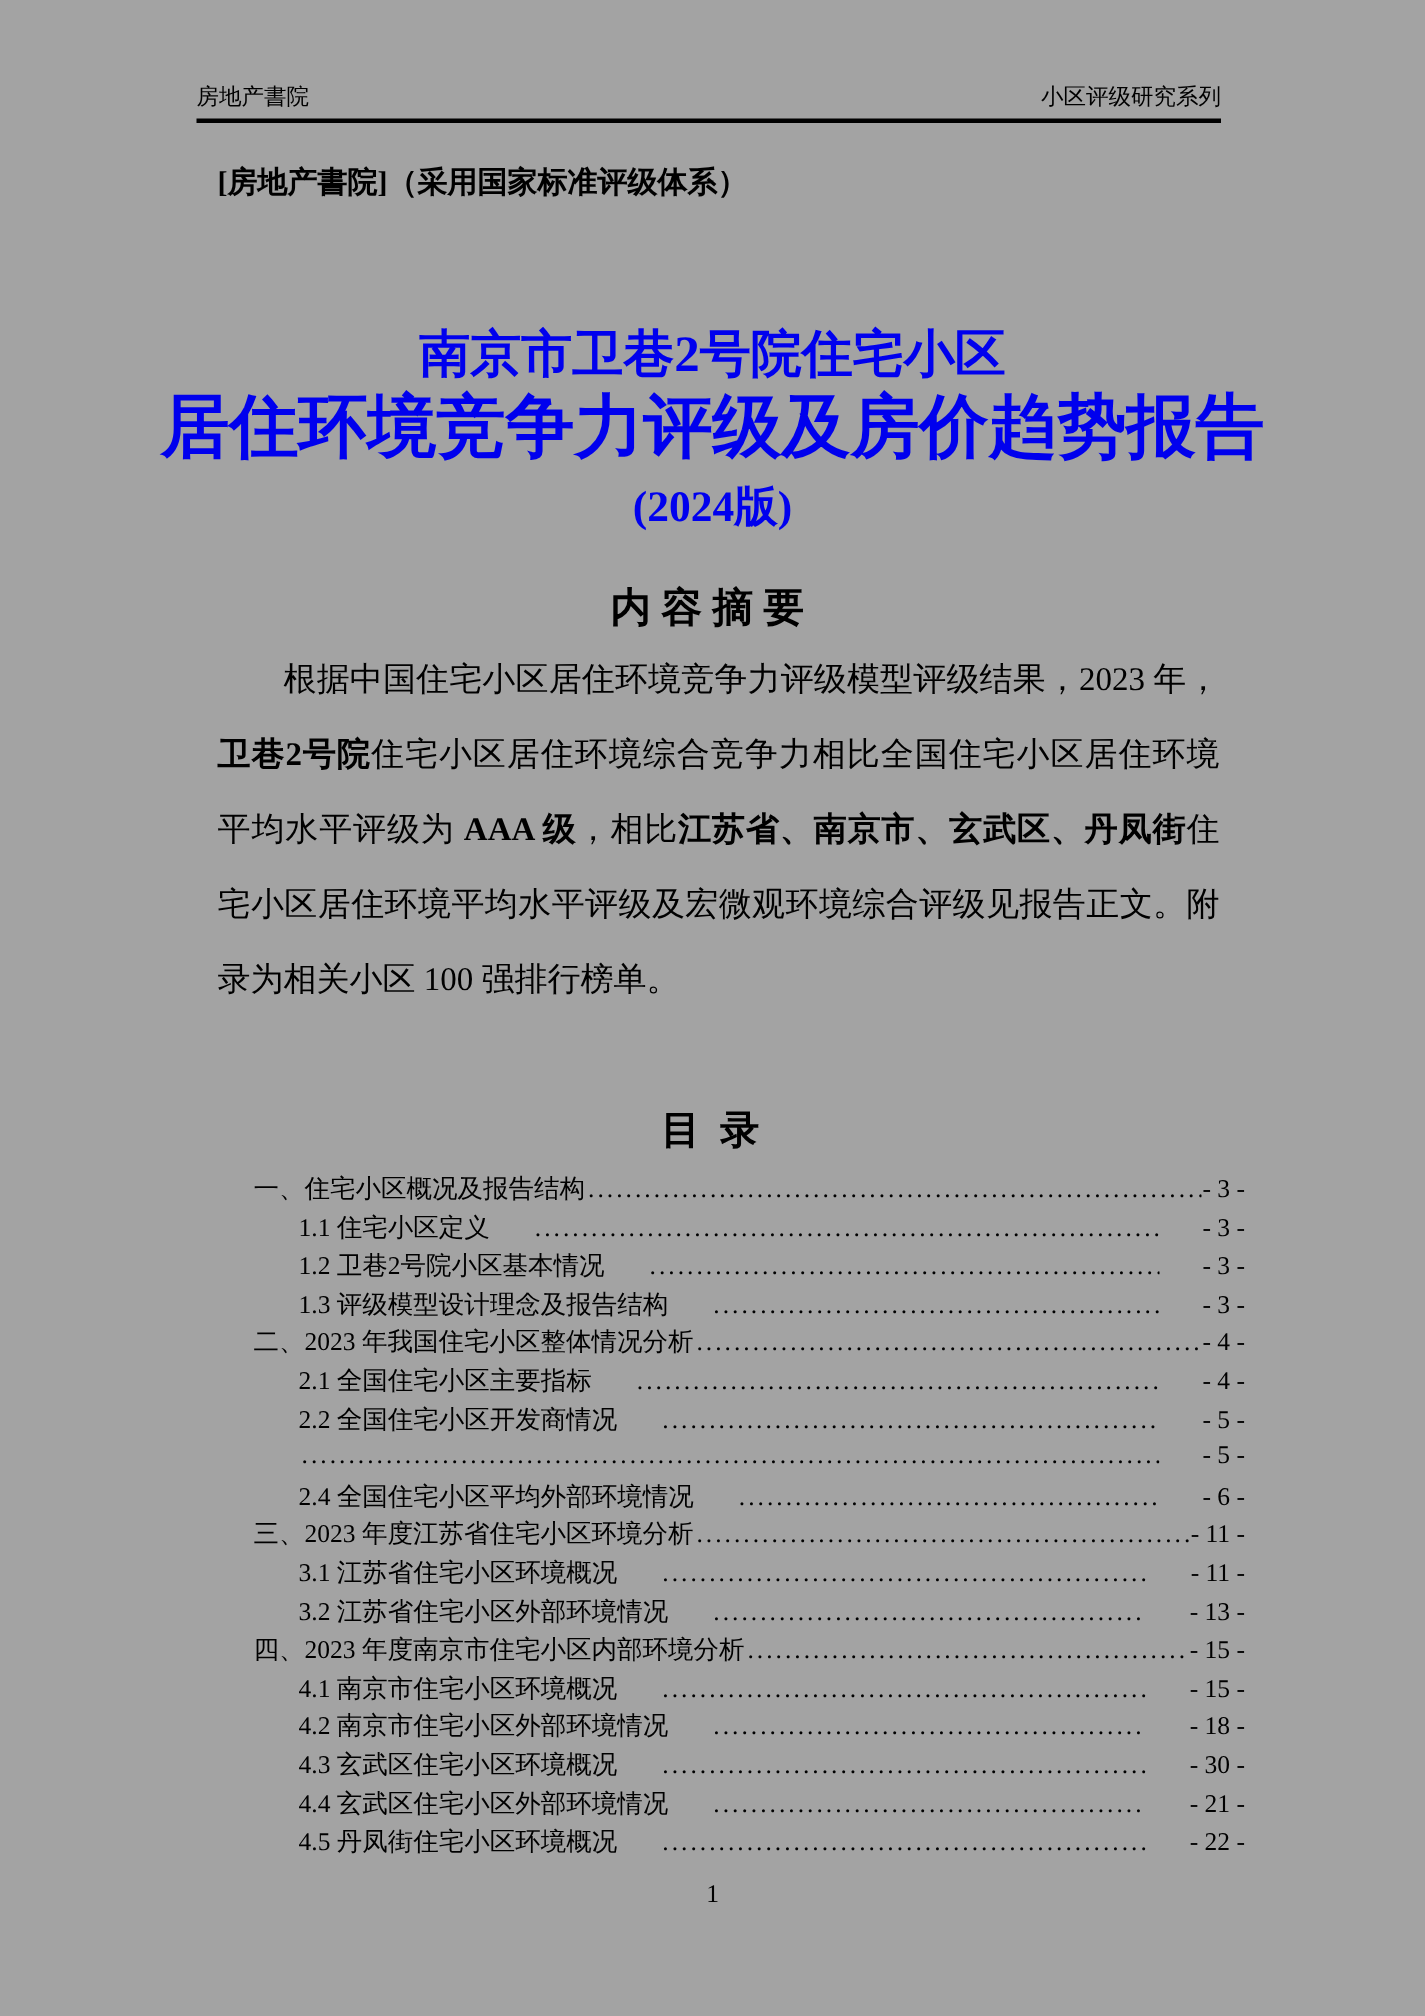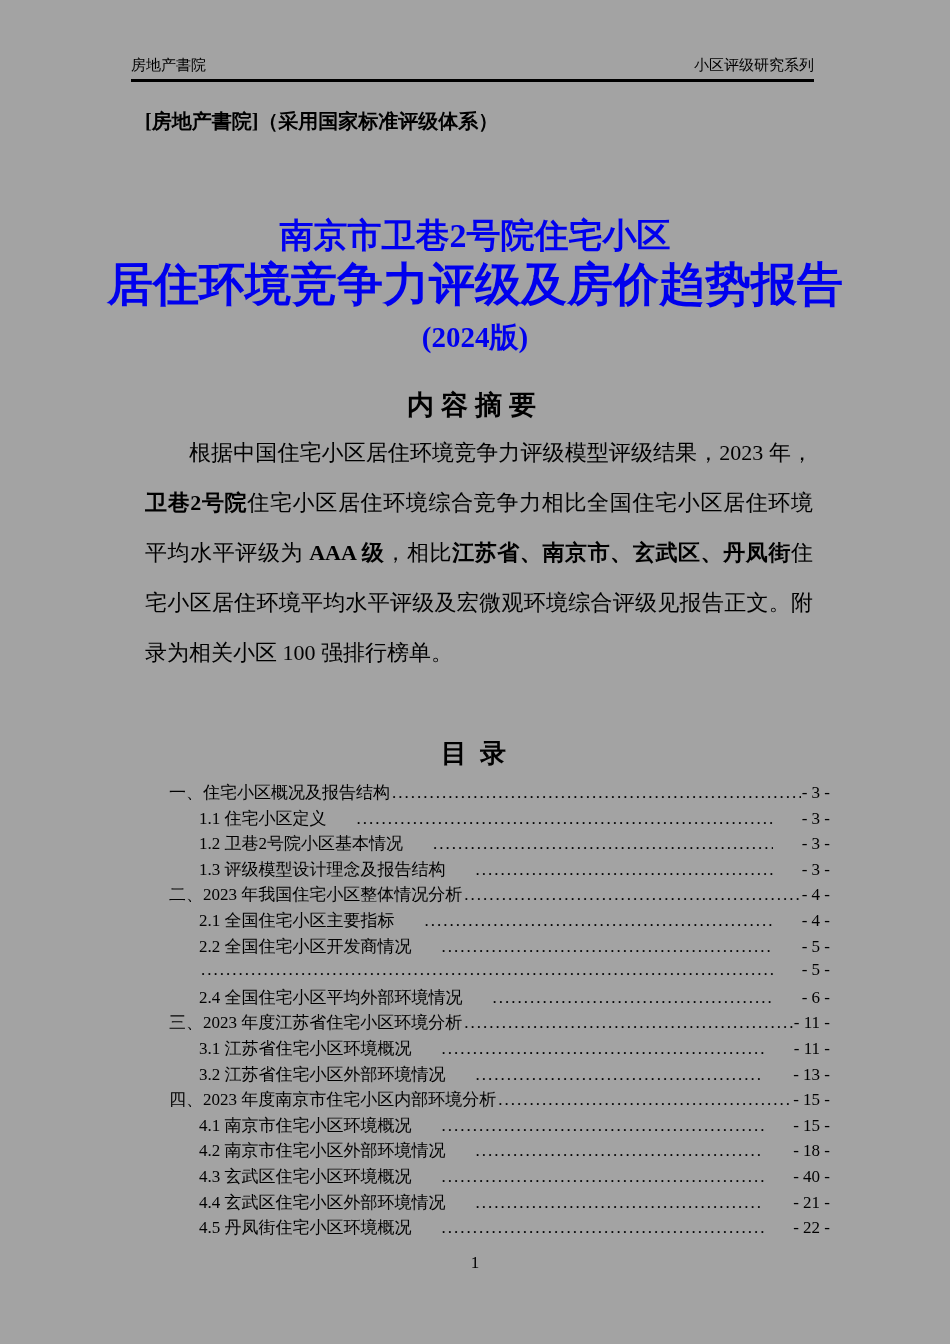--- a/index.html
+++ b/index.html
@@ -163,21 +163,21 @@
         <span class="toc-page">- 15 -</span>
       </a>
       <a class="toc-row lvl2" href="#">
         <span class="toc-label">4.2 南京市住宅小区外部环境情况</span>
         <span class="toc-dots" aria-hidden="true">............................................................................................................................................................................................................................</span>
         <span class="toc-page">- 18 -</span>
       </a>
       <a class="toc-row lvl2" href="#">
         <span class="toc-label">4.3 玄武区住宅小区环境概况</span>
         <span class="toc-dots" aria-hidden="true">............................................................................................................................................................................................................................</span>
-        <span class="toc-page">- 40 -</span>
+        <span class="toc-page">- 30 -</span>
       </a>
       <a class="toc-row lvl2" href="#">
         <span class="toc-label">4.4 玄武区住宅小区外部环境情况</span>
         <span class="toc-dots" aria-hidden="true">............................................................................................................................................................................................................................</span>
         <span class="toc-page">- 21 -</span>
       </a>
       <a class="toc-row lvl2" href="#">
         <span class="toc-label">4.5 丹凤街住宅小区环境概况</span>
         <span class="toc-dots" aria-hidden="true">............................................................................................................................................................................................................................</span>
         <span class="toc-page">- 22 -</span>

